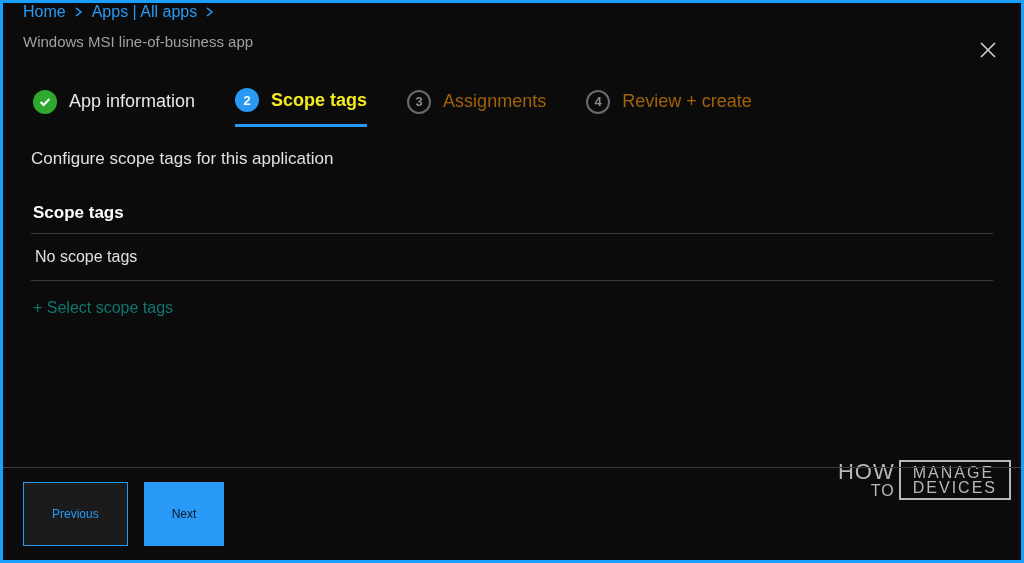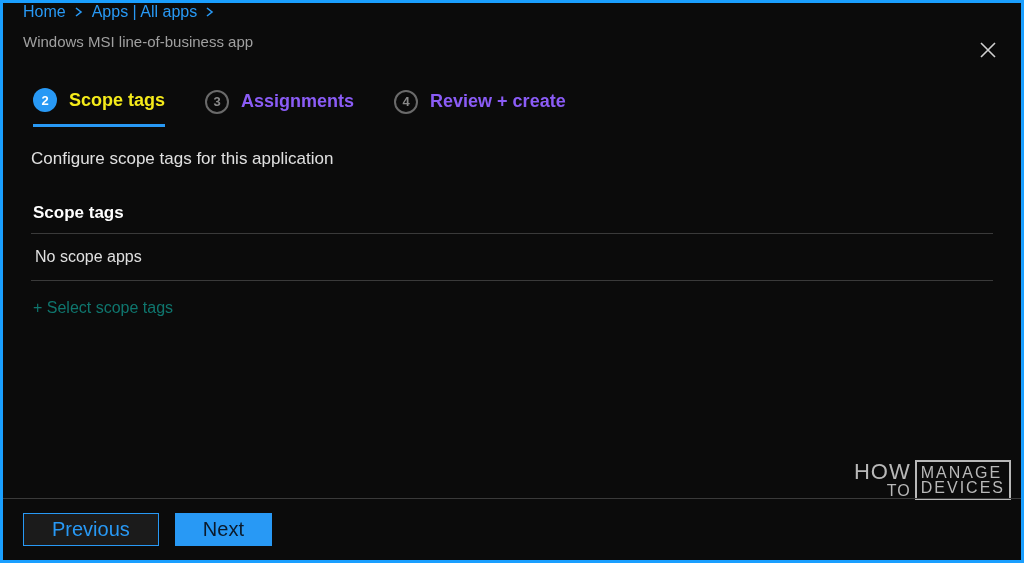--- a/index.html
+++ b/index.html
@@ -115,22 +115,21 @@
       font-size: 18px;
     }
     .step-label.done {
       color: #e8e8e8;
     }
     .step-label.active {
       color: #f5eb1a;
       font-weight: 600;
     }
     .step-label.pending {
-      color: #8b5cf6;
-      font-weight: bold;
+      color: #a16207;
     }
     .content {
       padding: 22px 28px 0 28px;
     }
     .content-desc {
       font-size: 17px;
       color: #e0e0e0;
       margin-bottom: 28px;
     }
     .section-header {
@@ -160,22 +159,22 @@
       position: absolute;
       bottom: 0;
       left: 0;
       right: 0;
       border-top: 1px solid #3a3a3a;
       padding: 14px 20px;
       display: flex;
       gap: 16px;
     }
     .btn {
-      padding: 4px 28px;
-      font-size: 20px;
+      padding: 24px 28px;
+      font-size: 12px;
       border: none;
       cursor: pointer;
     }
     .btn-secondary {
       background: #1b1b1b;
       color: #2899f5;
       border: 1px solid #2899f5;
     }
     .btn-primary {
       background: #2899f5;
@@ -199,21 +198,21 @@
       line-height: 0.9;
     }
     .wm-to {
       font-family: Impact, 'Arial Black', sans-serif;
       font-size: 16px;
       letter-spacing: 1px;
       text-align: right;
     }
     .wm-box {
       border: 2px solid #b8b8b8;
-      padding: 3px 4px;
+      padding: 3px 12px;
       line-height: 0.95;
       font-family: Impact, 'Arial Black', sans-serif;
       font-size: 16px;
       letter-spacing: 2px;
     }
     .wm-left {
       display: flex;
       flex-direction: column;
       align-items: flex-end;
     }
@@ -239,39 +238,47 @@
 <div class="header">
   <div class="page-subtitle">Windows MSI line-of-business app</div>
   <button class="close-btn">
     <svg width="18" height="18" viewBox="0 0 18 18">
       <path d="M2 2 L16 16 M16 2 L2 16" stroke="#d0d0d0" stroke-width="1.6" fill="none"></path>
     </svg>
   </button>
 </div>
 
 <div class="wizard-steps">
+  <div class="step">
+    <div class="step-badge done">
+      <svg viewBox="0 0 16 16">
+          <path d="M3 8 L6.5 11.5 L13 4.5" stroke="#ffffff" stroke-width="2.4" fill="none"></path>
+        </svg>
+    </div>
+    <div class="step-label done">App information</div>
+  </div>
   <div class="step active">
     <div class="step-badge active">2</div>
     <div class="step-label active">Scope tags</div>
   </div>
   <div class="step">
     <div class="step-badge pending">3</div>
     <div class="step-label pending">Assignments</div>
   </div>
   <div class="step">
     <div class="step-badge pending">4</div>
     <div class="step-label pending">Review + create</div>
   </div>
 </div>
 
 <div class="content">
   <div class="content-desc">Configure scope tags for this application</div>
   <div class="section-header">Scope tags</div>
   <div class="divider"></div>
-  <div class="row-value">No scope apps</div>
+  <div class="row-value">No scope tags</div>
   <div class="divider"></div>
   <div class="select-link">+ Select scope tags</div>
 </div>
 
 <div class="watermark">
   <div class="wm-left">
     <div class="wm-how">HOW</div>
     <div class="wm-to">TO</div>
   </div>
   <div class="wm-box">

